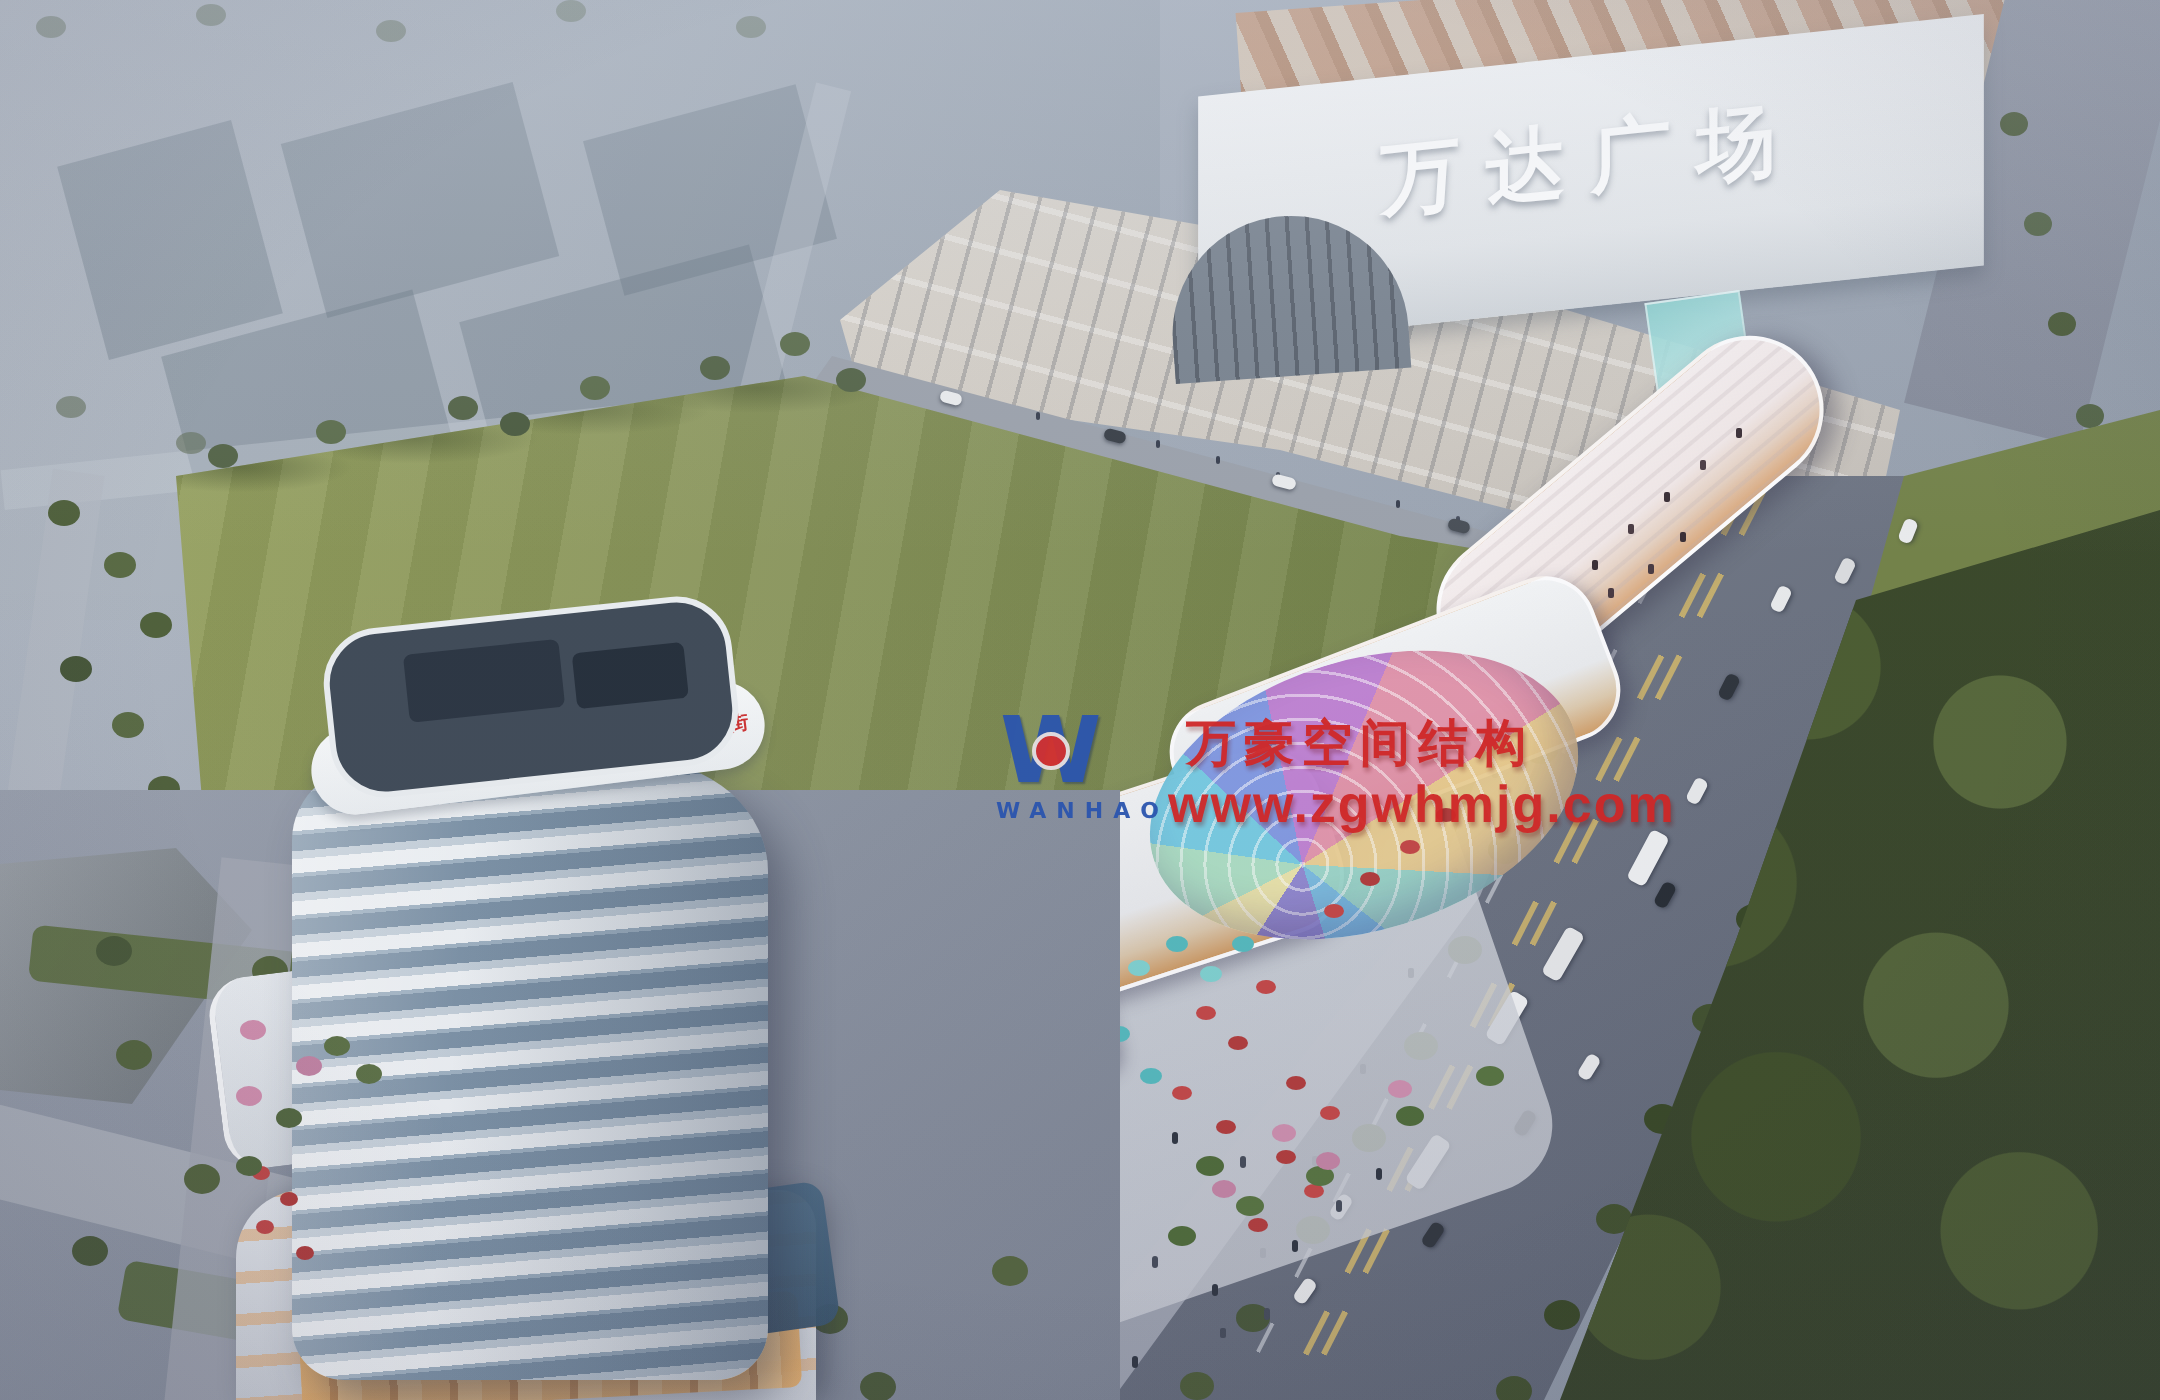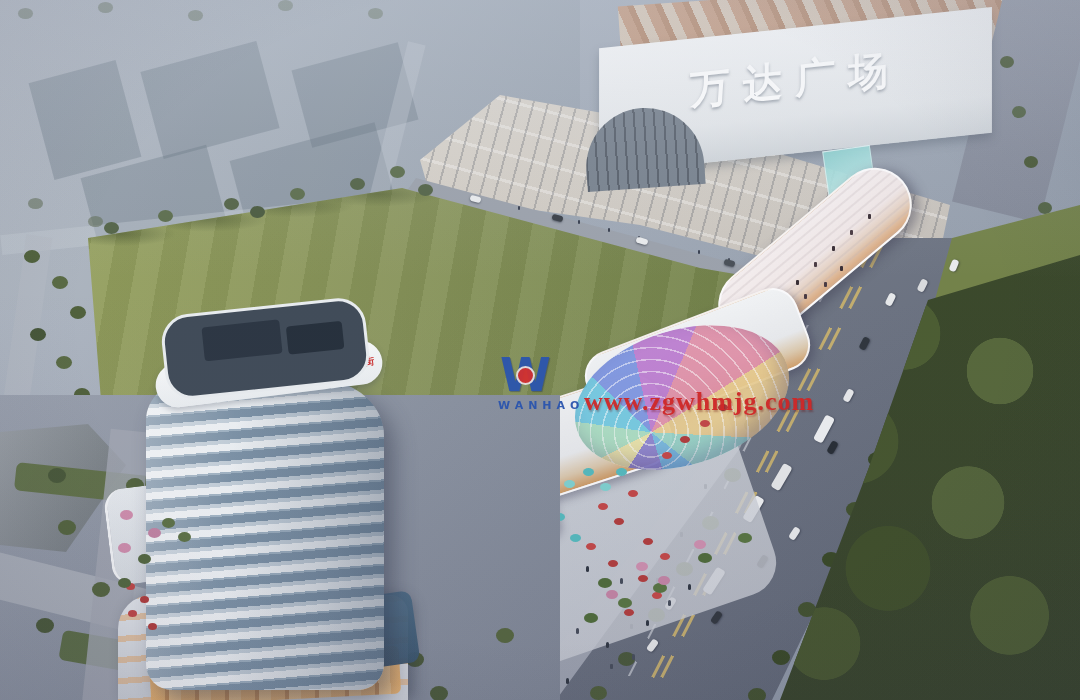--- a/index.html
+++ b/index.html
@@ -228,21 +228,21 @@
   
   .wm{opacity:.95;z-index:100;}
   .wm-w{left:500px;top:348px;font-size:46px;font-weight:900;color:#2b55ae;letter-spacing:-2px;
     text-shadow:1px 1px 1px rgba(20,40,90,.4);}
   .wm-badge{left:516px;top:366px;width:19px;height:19px;border-radius:50%;background:#d23030;
     border:2px solid #e8e0e0;}
   .wm-sub{left:498px;top:399px;font-size:11px;font-weight:bold;color:#2b55ae;letter-spacing:5px;}
   .wm-brand{left:593px;top:355px;font-size:25px;font-weight:bold;color:#cf2727;letter-spacing:4px;
     text-shadow:1px 2px 2px rgba(100,10,10,.35);}
   .wm-url{left:584px;top:387px;font-size:26px;font-weight:bold;color:#cf2727;letter-spacing:1px;
-    font-family:Liberation Serif, serif;text-shadow:1px 2px 2px rgba(100,10,10,.35);}
+    font-family:Liberation Sans, sans-serif;text-shadow:1px 2px 2px rgba(100,10,10,.35);}
 
   .atmo{inset:0;z-index:90;pointer-events:none;
     background:
       radial-gradient(ellipse at 50% 45%,transparent 60%,rgba(40,45,65,.12) 100%),
       linear-gradient(180deg,rgba(200,208,222,.28) 0%,rgba(200,208,222,.08) 22%,rgba(0,0,0,0) 40%,rgba(84,74,110,.07) 100%);}
 </style>
 </head>
 <body>
 
 <div id="canvas">
@@ -347,15 +347,16 @@
   </div>
   <div class="pod-umb"></div>
   <div class="pod-pink"></div>
   <div class="pod-green"></div>
 
   <div class="atmo"></div>
 
   <div class="wm wm-w">W</div>
   <div class="wm wm-badge"></div>
   <div class="wm wm-sub">WANHAO</div>
+  <div class="wm wm-brand">万豪空间结构</div>
   <div class="wm wm-url">www.zgwhmjg.com</div>
 
 </div>
 
 </body></html>

